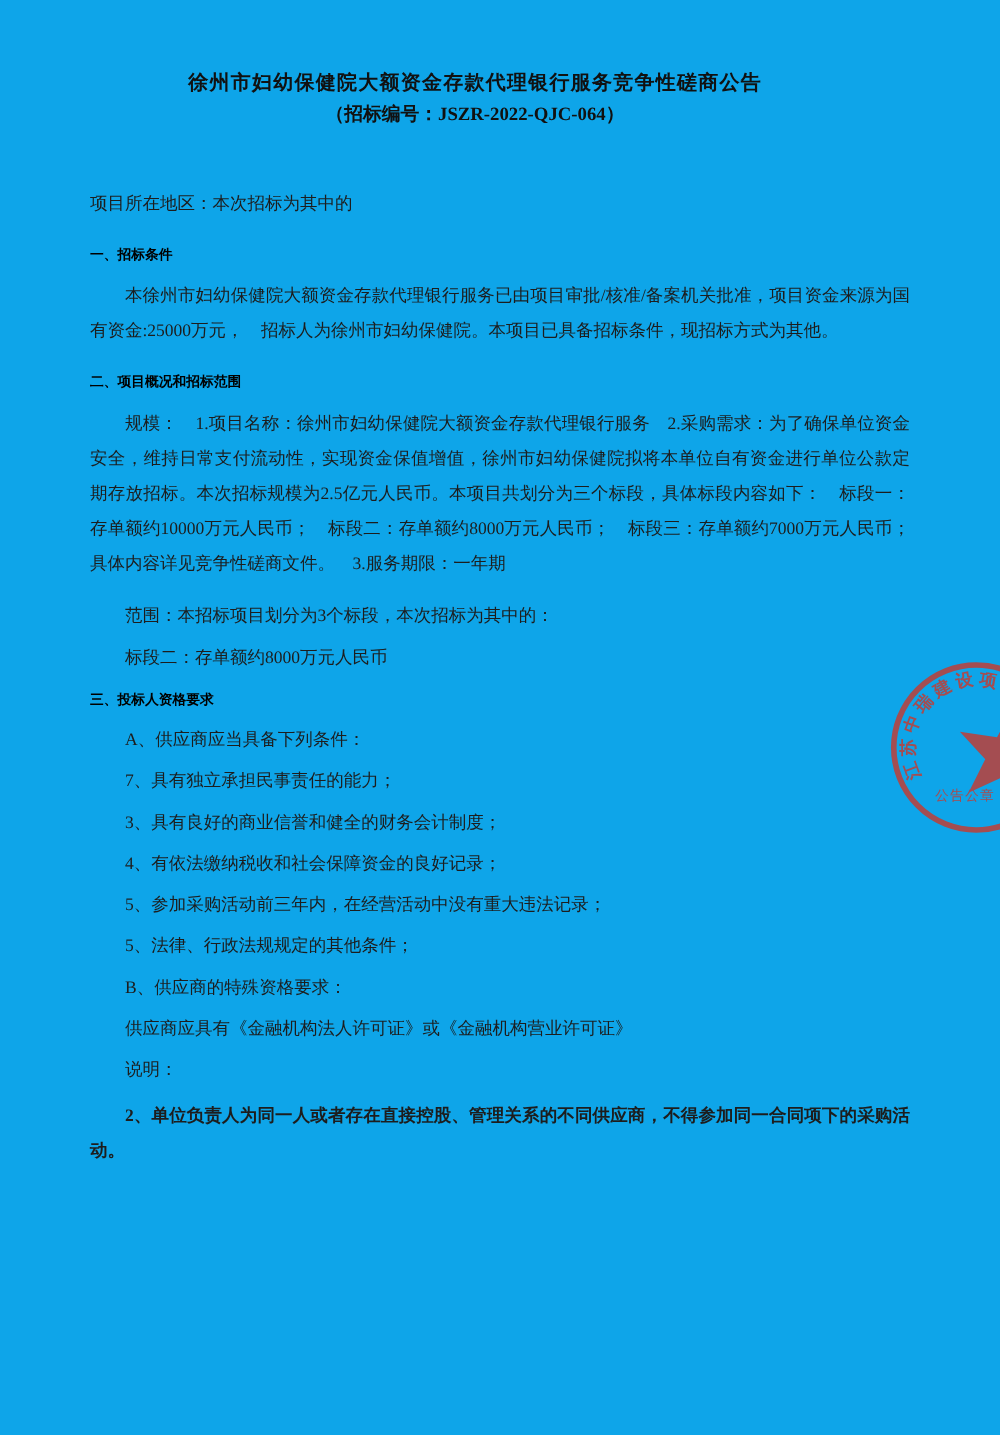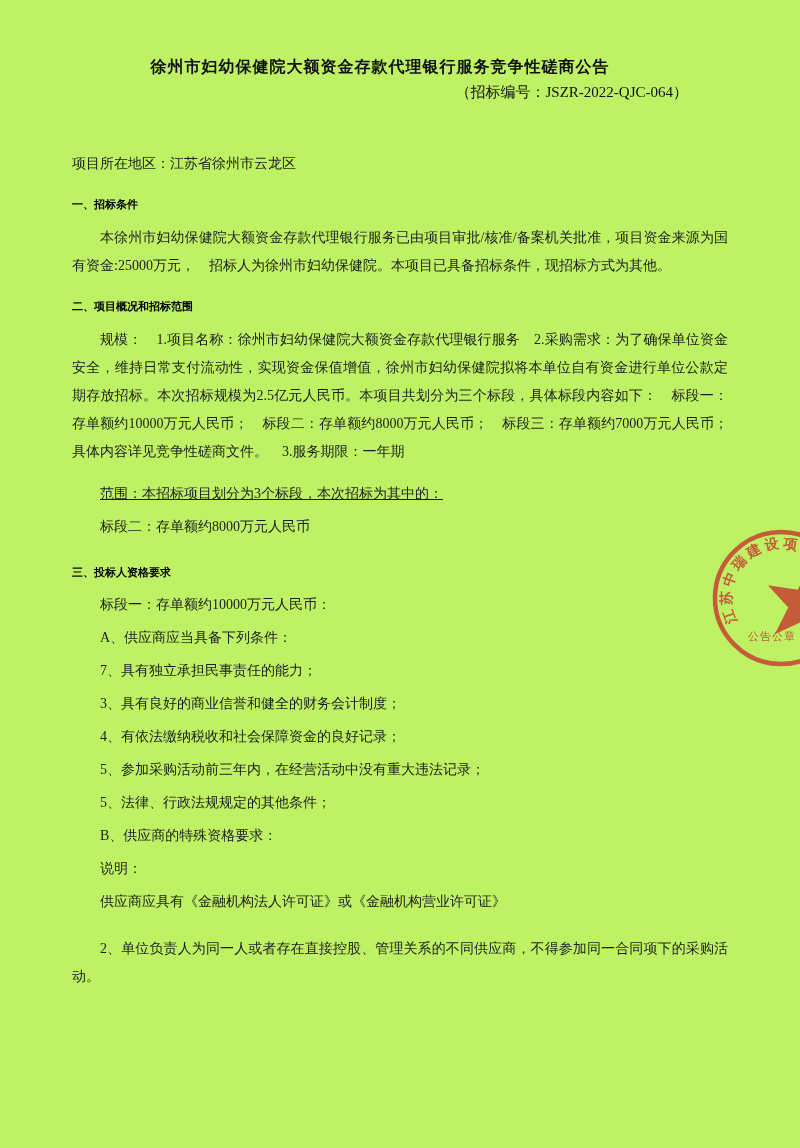--- a/index.html
+++ b/index.html
@@ -1,83 +1,82 @@
 <!DOCTYPE html>
 <html><head>
 <meta charset="utf-8">
 <style>
   * { margin:0; padding:0; box-sizing:border-box; }
   html,body { background:#ffffff; }
   .page {
     position:relative;
     width:800px; height:1148px;
-    background:#bef264;
+    background:#0ea5e9;
     overflow:hidden;
     font-family:"Liberation Serif","DejaVu Serif",serif;
   }
   .doc {
     position:absolute; left:72px; top:54px; width:656px;
     font-size:14px; line-height:28px; color:#1d1d1d;
     text-align:justify;
   }
   .title {
     font-weight:700; font-size:16px; line-height:26px;
     text-align:center; padding-right:40px; letter-spacing:1px; color:#111;
   }
   .subtitle {
-    font-weight:400; font-size:15px; line-height:24px;
-    text-align:right; padding-right:40px; color:#111;
+    font-weight:700; font-size:15px; line-height:24px;
+    text-align:center; padding-right:40px; color:#111;
     margin-bottom:46px;
   }
   .ln0 { line-height:28px; }
   .h {
     font-weight:700; font-size:11px; line-height:28px; color:#000;
     margin-top:12px;
   }
-  .h.tight { margin-top:17px;font-family:Liberation Serif, serif; }
+  .h.tight { margin-top:5px;font-family:Liberation Serif, serif; }
   .p {
     text-indent:2em; line-height:28px; margin-top:6px;
   }
   .ln {
     text-indent:2em; line-height:28px; margin-top:5px;
   }
-  .ln.gap { margin-top:14px;text-decoration:underline; }
-  .p.last { margin-top:19px; }
+  .ln.gap { margin-top:14px; }
+  .p.last { margin-top:9px;font-weight:bold; }
   .seal {
     position:absolute; left:690px; top:480px; width:110px; height:230px;
     pointer-events:none;
   }
   .seal svg { display:block; }
 </style>
 </head>
 <body>
 
 <div class="page">
   <div class="doc">
     <div class="title">徐州市妇幼保健院大额资金存款代理银行服务竞争性磋商公告</div>
     <div class="subtitle">（招标编号：JSZR-2022-QJC-064）</div>
 
-    <div class="ln0">项目所在地区：江苏省徐州市云龙区</div>
+    <div class="ln0">项目所在地区：本次招标为其中的</div>
     <div class="h">一、招标条件</div>
     <div class="p">本徐州市妇幼保健院大额资金存款代理银行服务已由项目审批/核准/备案机关批准，项目资金来源为国有资金:25000万元，　招标人为徐州市妇幼保健院。本项目已具备招标条件，现招标方式为其他。</div>
     <div class="h">二、项目概况和招标范围</div>
     <div class="p">规模：　1.项目名称：徐州市妇幼保健院大额资金存款代理银行服务　2.采购需求：为了确保单位资金安全，维持日常支付流动性，实现资金保值增值，徐州市妇幼保健院拟将本单位自有资金进行单位公款定期存放招标。本次招标规模为2.5亿元人民币。本项目共划分为三个标段，具体标段内容如下：　标段一：存单额约10000万元人民币；　标段二：存单额约8000万元人民币；　标段三：存单额约7000万元人民币；　具体内容详见竞争性磋商文件。　3.服务期限：一年期</div>
     <div class="ln gap">范围：本招标项目划分为3个标段，本次招标为其中的：</div>
     <div class="ln">标段二：存单额约8000万元人民币</div>
     <div class="h tight">三、投标人资格要求</div>
-    <div class="ln">标段一：存单额约10000万元人民币：</div>
     <div class="ln">A、供应商应当具备下列条件：</div>
     <div class="ln">7、具有独立承担民事责任的能力；</div>
     <div class="ln">3、具有良好的商业信誉和健全的财务会计制度；</div>
     <div class="ln">4、有依法缴纳税收和社会保障资金的良好记录；</div>
     <div class="ln">5、参加采购活动前三年内，在经营活动中没有重大违法记录；</div>
     <div class="ln">5、法律、行政法规规定的其他条件；</div>
     <div class="ln">B、供应商的特殊资格要求：</div>
+    <div class="ln">供应商应具有《金融机构法人许可证》或《金融机构营业许可证》</div>
     <div class="ln">说明：</div>
-    <div class="ln">供应商应具有《金融机构法人许可证》或《金融机构营业许可证》</div>
     <div class="p last">2、单位负责人为同一人或者存在直接控股、管理关系的不同供应商，不得参加同一合同项下的采购活动。</div>
   </div>
 
   <div class="seal">
     <svg width="110" height="230" viewBox="0 0 110 230" xmlns="http://www.w3.org/2000/svg">
       <g opacity="0.82">
         <circle cx="91" cy="118" r="66" fill="none" stroke-width="4.5" stroke="#c63a30"></circle>
         <polygon points="122.3,83.6 127.2,113.2 156.6,119.2 130.0,133.0 133.4,162.8 112.0,141.7 84.8,154.2 98.2,127.4 77.9,105.3 107.6,109.7" fill="#c63a30"></polygon>
         <g font-family="Liberation Serif, DejaVu Serif, serif" font-size="14" font-weight="700" text-anchor="middle">
           <text x="91" y="68" transform="rotate(-110 91 118)" fill="#c63a30">江</text>

